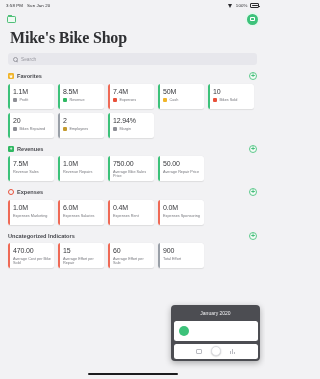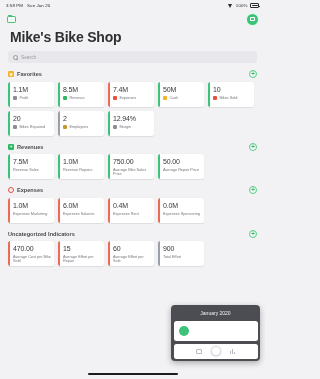--- a/index.html
+++ b/index.html
@@ -46,22 +46,22 @@
   .avatar-btn {
     margin-left: auto; width: 11px; height: 11px; border-radius: 50%;
     background: #3dc27a; display: flex; align-items: center; justify-content: center;
     box-shadow: 0 0 0 2px #e6f7ee;
   }
   .avatar-glyph { width: 5.5px; height: 4.5px; background: #fff; border-radius: 1px; position: relative; }
   .avatar-glyph::after { content:""; position:absolute; left:1px; top:1px; width:3.5px; height:2.5px; background:#3dc27a; border-radius:.5px; }
 
   
   .page-title {
-    font-size: 14px; font-weight: bold; color: #2f3033;
-    padding: 2px 10px 6px 10px; letter-spacing: -.2px;
+    font-size: 16px; font-weight: bold; color: #2f3033;
+    padding: 2px 10px 6px 10px; letter-spacing: -.2px; font-family: Liberation Serif, serif;
   }
 
   
   .search-wrap { padding: 0 8px; }
   .search-box {
     height: 12px; background: #e7e7ec; border-radius: 3px;
     display: flex; align-items: center; padding: 0 5px; gap: 3px;
   }
   .search-icon { width: 5px; height: 5px; position: relative; flex: none; }
   .search-icon::before {

